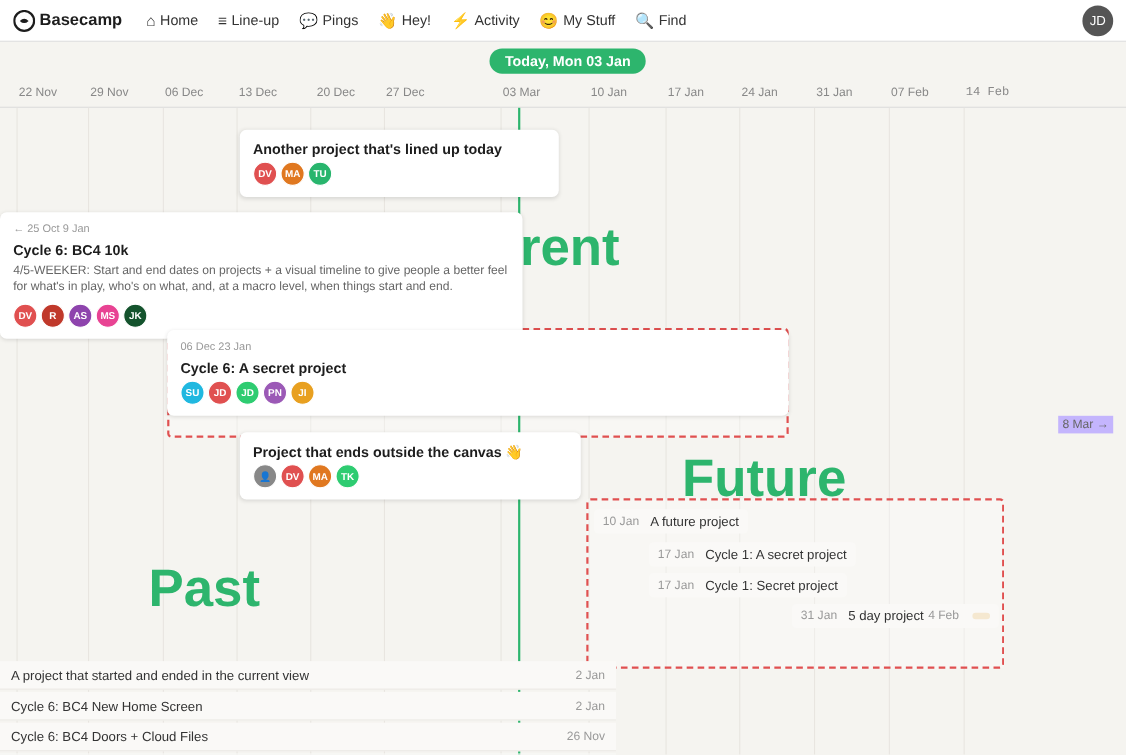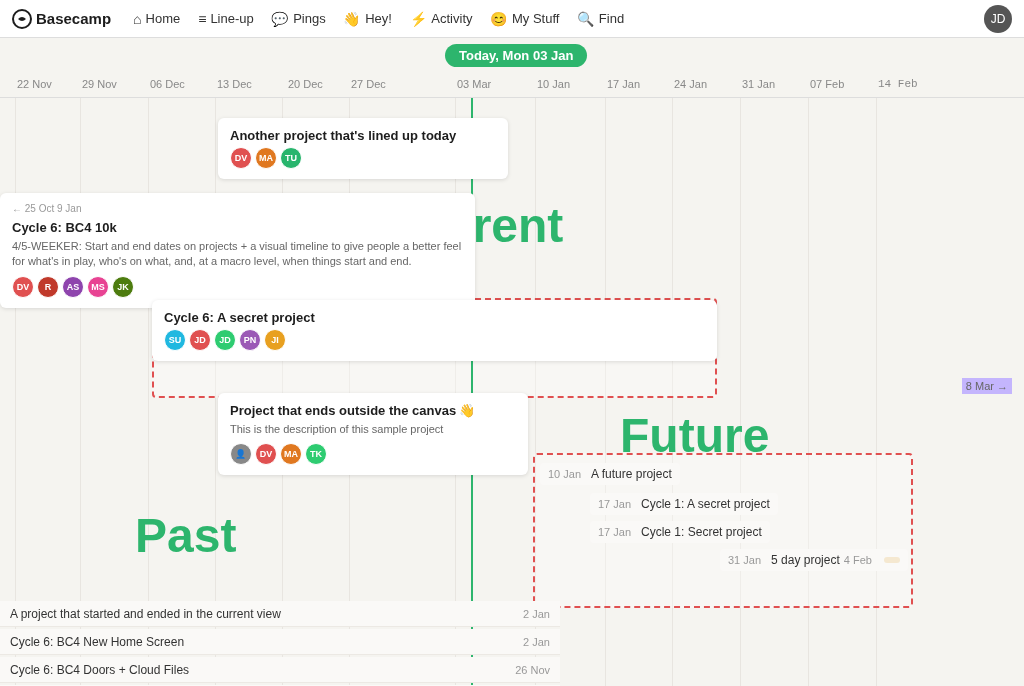--- a/index.html
+++ b/index.html
@@ -174,36 +174,36 @@
     </div>
     <div class="project-card" style="top: 155px; left: 0px; width: 475px;">
       <div class="project-date-range">← 25 Oct   9 Jan</div>
       <div class="project-title">Cycle 6: BC4 10k</div>
       <div class="project-desc">4/5-WEEKER: Start and end dates on projects + a visual timeline to give people a better feel for what's in play, who's on what, and, at a macro level, when things start and end.</div>
       <div class="avatars">
         <div class="avatar" style="background: rgb(224, 80, 80);">DV</div>
         <div class="avatar" style="background: rgb(192, 57, 43);">R</div>
         <div class="avatar" style="background: rgb(142, 68, 173);">AS</div>
         <div class="avatar" style="background: rgb(232, 67, 147);">MS</div>
-        <div class="avatar" style="background: #4d7c0f;">JK</div>
+        <div class="avatar" style="background: #14532d;">JK</div>
       </div>
     </div>
     <div class="project-card" style="top: 262px; left: 152px; width: 565px;">
+      <div class="project-date-range">06 Dec   23 Jan</div>
       <div class="project-title">Cycle 6: A secret project</div>
       <div class="avatars">
         <div class="avatar" style="background: rgb(32, 184, 224);">SU</div>
         <div class="avatar" style="background: rgb(224, 80, 80);">JD</div>
         <div class="avatar" style="background: rgb(46, 204, 113);">JD</div>
         <div class="avatar" style="background: rgb(155, 89, 182);">PN</div>
         <div class="avatar" style="background: rgb(232, 160, 32);">JI</div>
       </div>
     </div>
     <div class="project-card" style="top: 355px; left: 218px; width: 310px;">
       <div class="project-title">Project that ends outside the canvas 👋</div>
-      <div class="project-desc">This is the description of this sample project</div>
       <div class="avatars">
         <div class="avatar" style="background: rgb(136, 136, 136);">👤</div>
         <div class="avatar" style="background: rgb(224, 80, 80);">DV</div>
         <div class="avatar" style="background: rgb(224, 120, 32);">MA</div>
         <div class="avatar" style="background: rgb(46, 204, 113);">TK</div>
       </div>
     </div>
     <div class="future-item" style="top: 425px; left: 540px;">
       <div style="display: flex; align-items: center; gap: 4px; background: rgb(250, 249, 247); padding: 4px 8px; border-radius: 4px;">
         <span class="fi-date">10 Jan</span>

